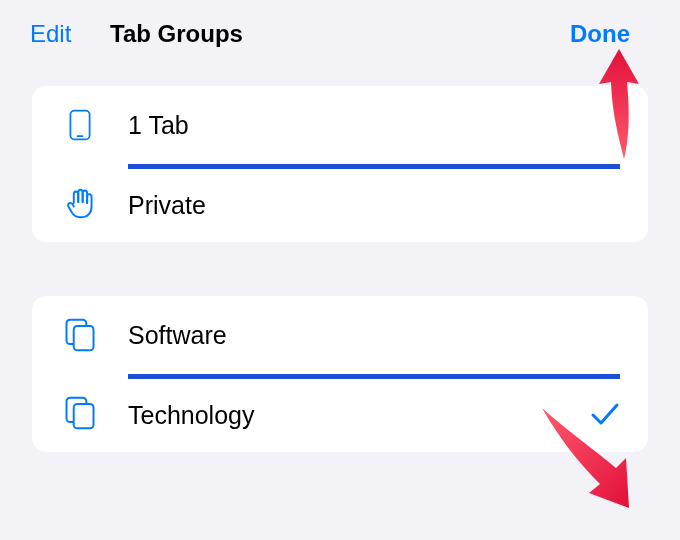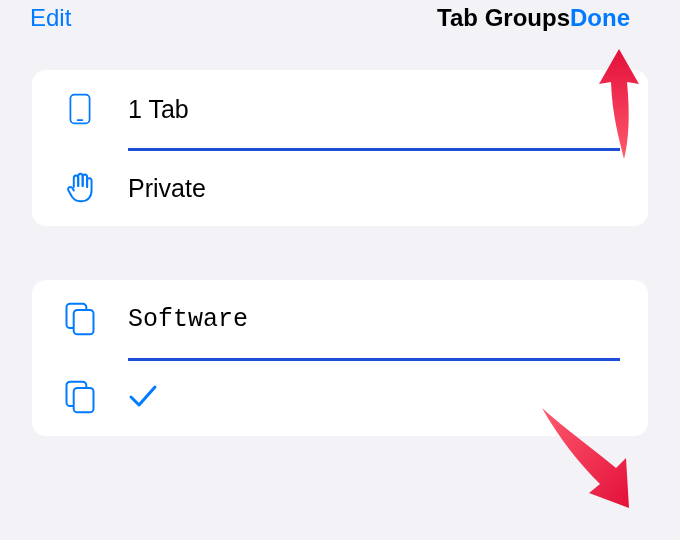--- a/index.html
+++ b/index.html
@@ -13,70 +13,69 @@
       height: 540px;
       background: #f2f2f7;
       font-family: -apple-system, BlinkMacSystemFont, "Segoe UI", Helvetica, Arial, sans-serif;
       overflow: hidden;
       position: relative;
     }
     .header {
       display: flex;
       align-items: center;
       justify-content: space-between;
-      padding: 4px 30px 20px 30px;
+      padding: 20px 30px 20px 30px;
     }
     .header-left, .header-right {
       color: #007aff;
       font-size: 24px;
       font-weight: 400;
       cursor: pointer;
       min-width: 80px;
     }
     .header-right {
       text-align: left;
       font-weight: 600;
     }
     .header-title {
       color: #000;
       font-size: 24px;
       font-weight: 700;
-      text-align: right;
+      text-align: left;
       flex: 1;
     }
     .section {
       background: #fff;
       border-radius: 14px;
       margin: 18px 32px 0 32px;
       overflow: hidden;
     }
     .section + .section {
       margin-top: 54px;
-      font-family: Liberation Mono, monospace;
     }
     .row {
       display: flex;
       align-items: center;
       padding: 0 28px 0 0;
       height: 78px;
       cursor: pointer;
     }
     .row-icon-wrap {
       width: 96px;
       display: flex;
       align-items: center;
       justify-content: center;
       align-self: stretch;
     }
     .row-body {
       flex: 1;
       display: flex;
       align-items: center;
       height: 100%;
-      border-top: 3px solid #1d4ed8;
+      border-top: 5px solid #1d4ed8;
     }
     .row:first-child .row-body {
       border-top: none;
       align-items: center;
     }
     .row-label {
       color: #000;
       font-size: 25px;
       font-weight: 400;
       flex: 1;
@@ -161,20 +160,21 @@
     </div>
   </div>
   <div class="row">
     <div class="row-icon-wrap">
       <svg class="icon-stack" viewBox="0 0 36 40">
         <rect x="3" y="3" width="22" height="27" rx="4" fill="none" stroke="#007aff" stroke-width="2.2"></rect>
         <rect x="11" y="10" width="22" height="27" rx="4" fill="#fff" stroke="#007aff" stroke-width="2.2"></rect>
       </svg>
     </div>
     <div class="row-body">
+      <div class="row-label">Technology</div>
       <div class="row-check">
         <svg width="30" height="26" viewBox="0 0 30 26">
           <path d="M 3 14 L 11 22 L 27 4" fill="none" stroke="#007aff" stroke-width="3" stroke-linecap="round" stroke-linejoin="round"></path>
         </svg>
       </div>
     </div>
   </div>
 </div>
 
 <svg class="arrow arrow-1" viewBox="0 0 50 120">

